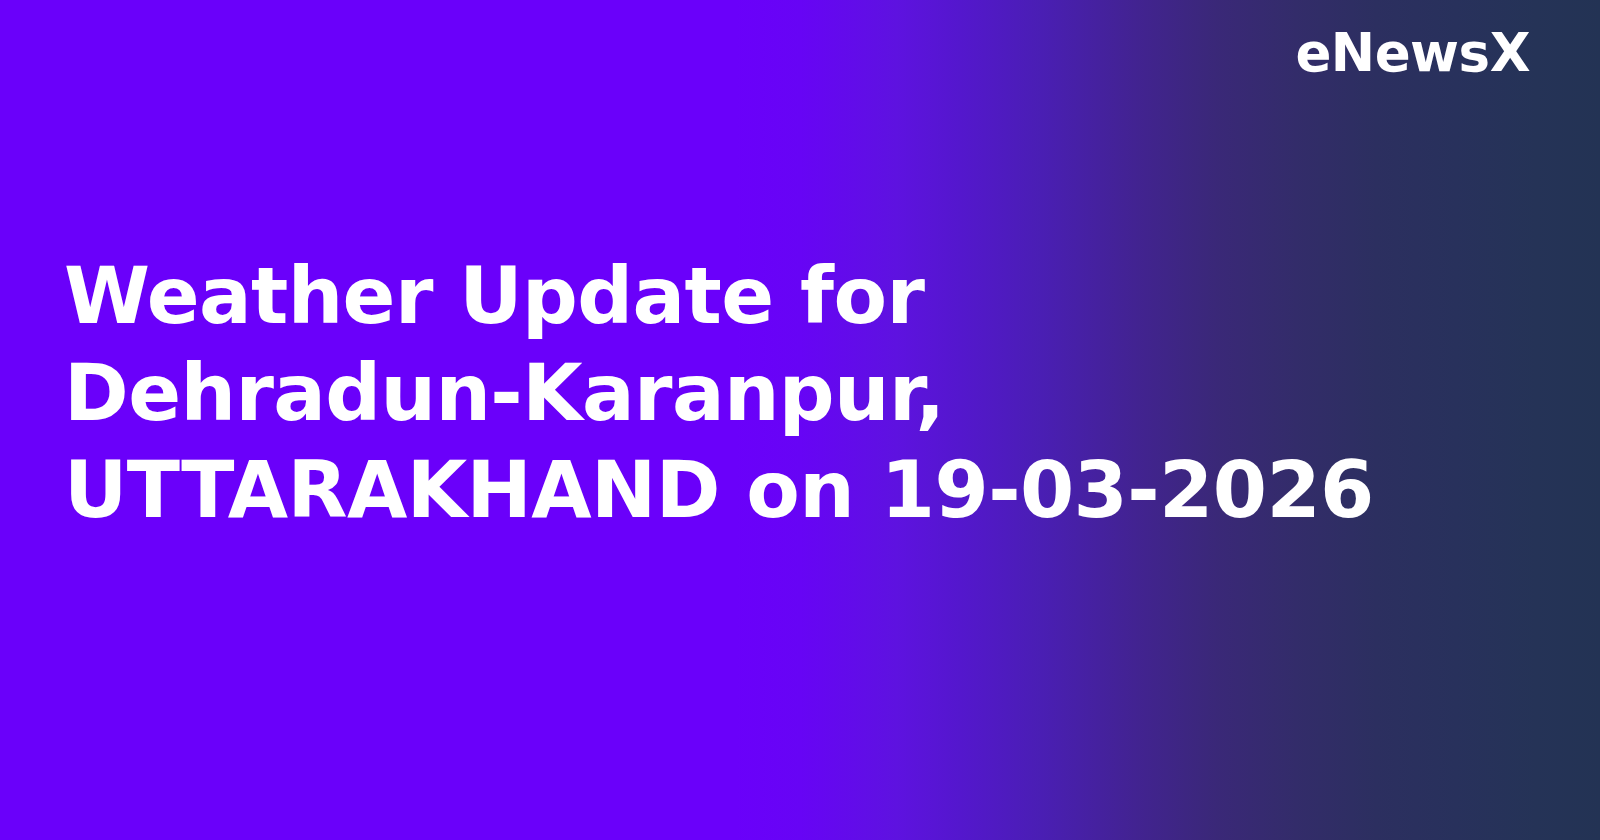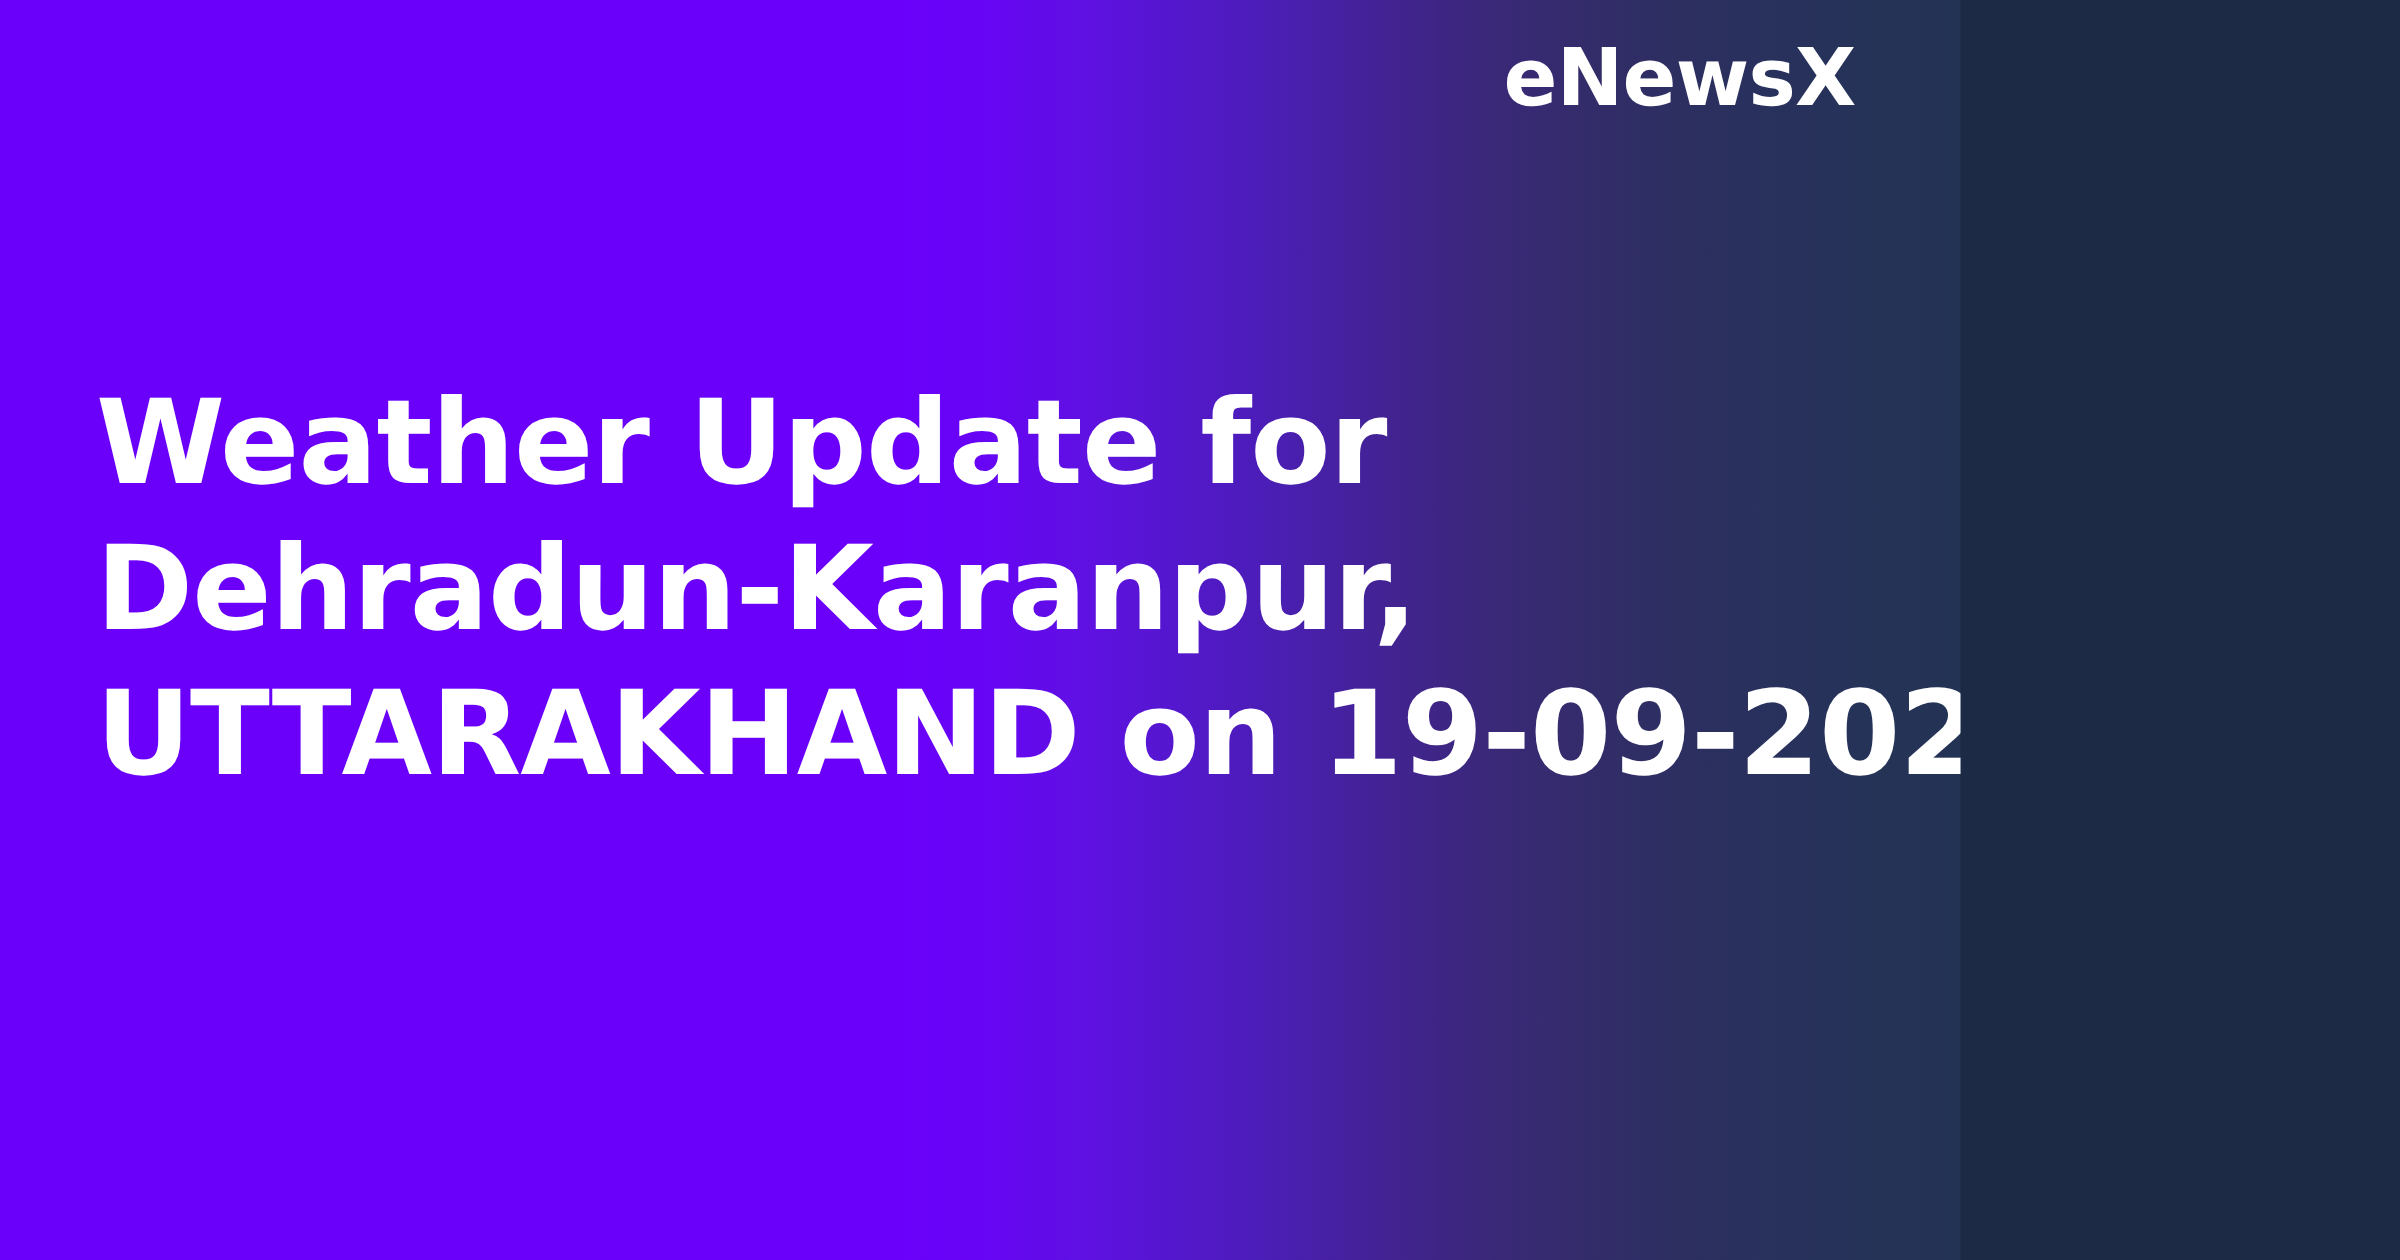--- a/index.html
+++ b/index.html
@@ -5,21 +5,21 @@
 <style>
   html, body {
     margin: 0;
     padding: 0;
     background: #1d2a45;
   }
   * { box-sizing: border-box; }
 
   #card {
     position: relative;
-    width: 1307px;
+    width: 1600px;
     height: 840px;
     overflow: hidden;
     font-family: "DejaVu Sans", "Liberation Sans", sans-serif;
     
     background-image: linear-gradient(
         to right,
         #6a00fa 0%,
         #6a00fa 46%,
         #6704f5 50%,
         #5e12e0 56%,
@@ -74,16 +74,16 @@
 
 <div id="card">
 
   <div id="brand">
     <span id="brand-text">eNewsX</span>
   </div>
 
   <div id="headline-block">
     <h1 id="headline">Weather Update for
 Dehradun-Karanpur,
-UTTARAKHAND on 19-09-2026</h1>
+UTTARAKHAND on 19-03-2026</h1>
   </div>
 
 </div>
 
 </body></html>

